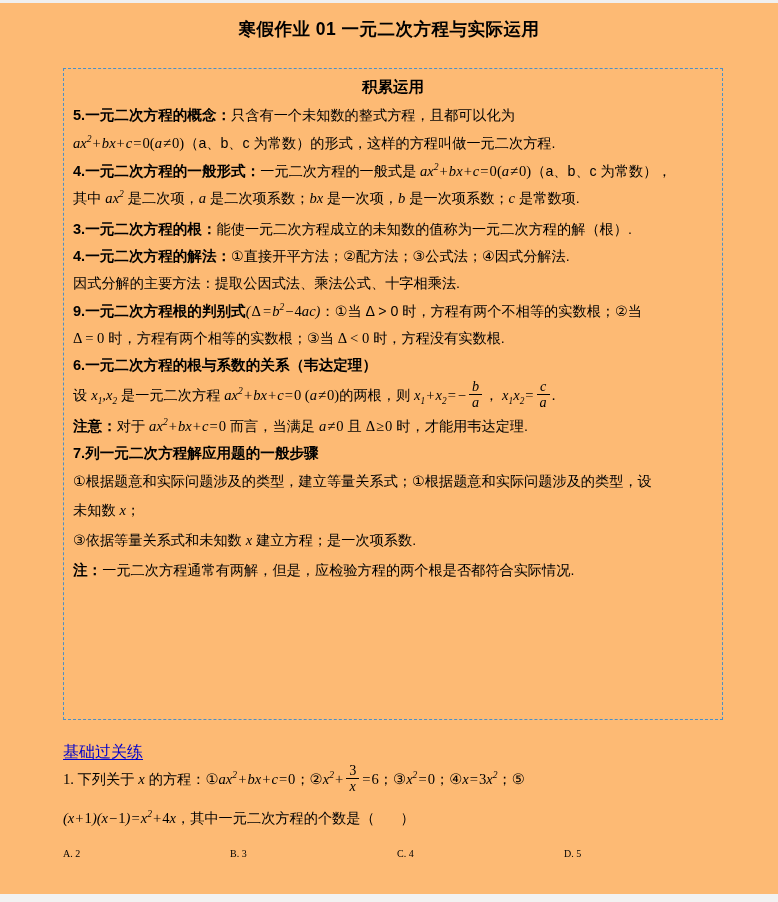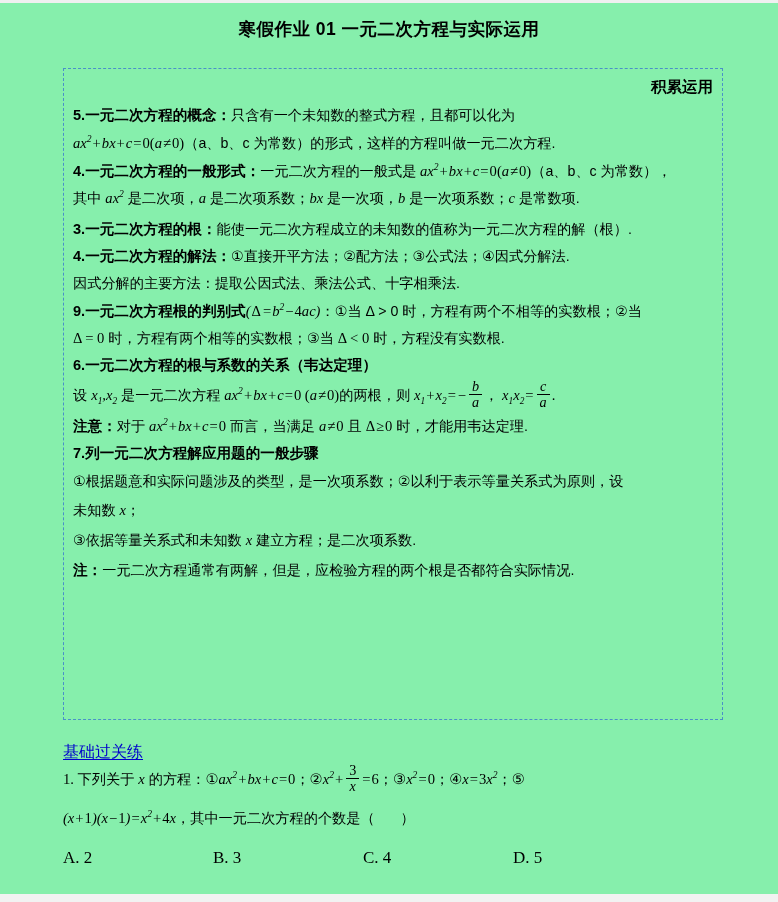--- a/index.html
+++ b/index.html
@@ -11,21 +11,21 @@
     width: 778px;
     height: 902px;
     position: relative;
     font-family: "Liberation Serif", "DejaVu Serif", serif;
     color: #000000;
     overflow: hidden;
   }
   .page {
     width: 778px;
     height: 902px;
-    background: #86efac;
+    background: #fdba74;
     position: relative;
     padding: 0;
   }
   .top-rule {
     position: absolute;
     top: 0; left: 0;
     width: 778px;
     height: 3px;
     background: #f0f0f0;
   }
@@ -49,21 +49,21 @@
   .knowledge-box {
     position: absolute;
     left: 63px;
     top: 68px;
     width: 660px;
     height: 652px;
     border: 1.6px dashed #4a90c8;
     padding: 5px 9px 0 9px;
   }
   .box-heading {
-    text-align: right;
+    text-align: center;
     font-weight: bold;
     font-size: 15.5px;
     font-family: "Liberation Sans", "DejaVu Sans", sans-serif;
     margin: 3px 0 6px 0;
   }
   .kline {
     font-size: 14.2px;
     line-height: 1.62;
     margin: 0 0 1px 0;
     white-space: normal;
@@ -122,21 +122,22 @@
   }
   .q-line {
     font-size: 14.4px;
     line-height: 1.85;
     margin-bottom: 4px;
   }
   .q-line2 { margin-top: 10px; }
   .choices {
     display: flex;
     margin-top: 16px;
-    font-size: 17px;
+    font-size: 10px;
+    gap: 17px;
   }
   .choices .ch { width: 150px; }
   .choice-letter { font-family: "Liberation Serif", "DejaVu Serif", serif; }
   .paren-blank { letter-spacing: 0.2em; }
 </style>
 </head>
 <body>
 
 <div class="page">
 
@@ -187,27 +188,27 @@
       <span class="cn">设 </span><span class="mi">x<sub class="ix">1</sub>,x<sub class="ix">2</sub></span><span class="cn"> 是一元二次方程 </span><span class="mi">ax<sup class="ex">2</sup><span class="mo">+</span>bx<span class="mo">+</span>c<span class="mo">=</span><span class="mn">0</span> <span class="mn">(</span>a<span class="mo">≠</span><span class="mn">0)</span></span><span class="cn">的两根，则 </span><span class="mi">x<sub class="ix">1</sub><span class="mo">+</span>x<sub class="ix">2</sub><span class="mo">=</span><span class="mo">−</span><span class="frac"><span class="num">b</span><span class="den">a</span></span></span><span class="cn">，</span><span class="mi">&nbsp;x<sub class="ix">1</sub>x<sub class="ix">2</sub><span class="mo">=</span><span class="frac"><span class="num">c</span><span class="den">a</span></span></span><span class="mn">.</span>
     </div>
     <div class="kline roomy">
       <span class="bold-lead">注意：</span><span class="cn">对于 </span><span class="mi">ax<sup class="ex">2</sup><span class="mo">+</span>bx<span class="mo">+</span>c<span class="mo">=</span><span class="mn">0</span></span><span class="cn"> 而言，当满足 </span><span class="mi">a<span class="mo">≠</span><span class="mn">0</span></span><span class="cn"> 且 </span><span class="mn">Δ<span class="mo">≥</span>0</span><span class="cn"> 时，才能用韦达定理.</span>
     </div>
 
     <div class="kline">
       <span class="bold-lead">7.列一元二次方程解应用题的一般步骤</span>
     </div>
     <div class="kline roomy">
-      <span class="cn">①根据题意和实际问题涉及的类型，是一次项系数；②以利于表示等量关系式为原则，设</span>
+      <span class="cn">①根据题意和实际问题涉及的类型，建立等量关系式；①根据题意和实际问题涉及的类型，设</span>
     </div>
     <div class="kline roomy">
       <span class="cn">未知数 </span><span class="mi">x</span><span class="cn">；</span>
     </div>
     <div class="kline roomy">
-      <span class="cn">③依据等量关系式和未知数 </span><span class="mi">x</span><span class="cn"> 建立方程；是二次项系数.</span>
+      <span class="cn">③依据等量关系式和未知数 </span><span class="mi">x</span><span class="cn"> 建立方程；是一次项系数.</span>
     </div>
     <div class="kline roomy">
       <span class="bold-lead">注：</span><span class="cn">一元二次方程通常有两解，但是，应检验方程的两个根是否都符合实际情况.</span>
     </div>
 
 
   </div>
 
   <div class="practice">
 

